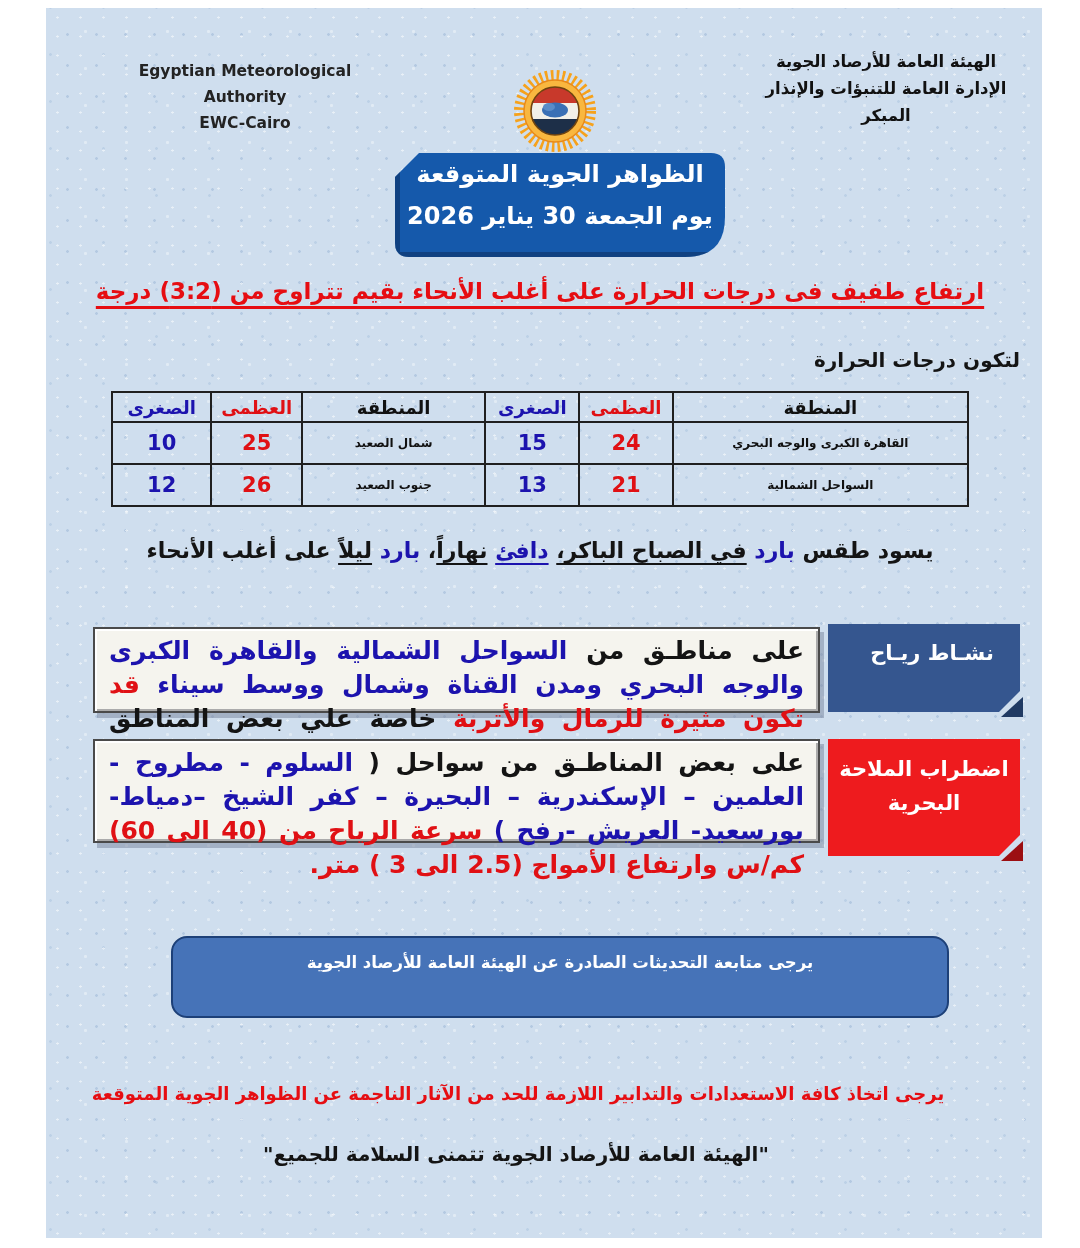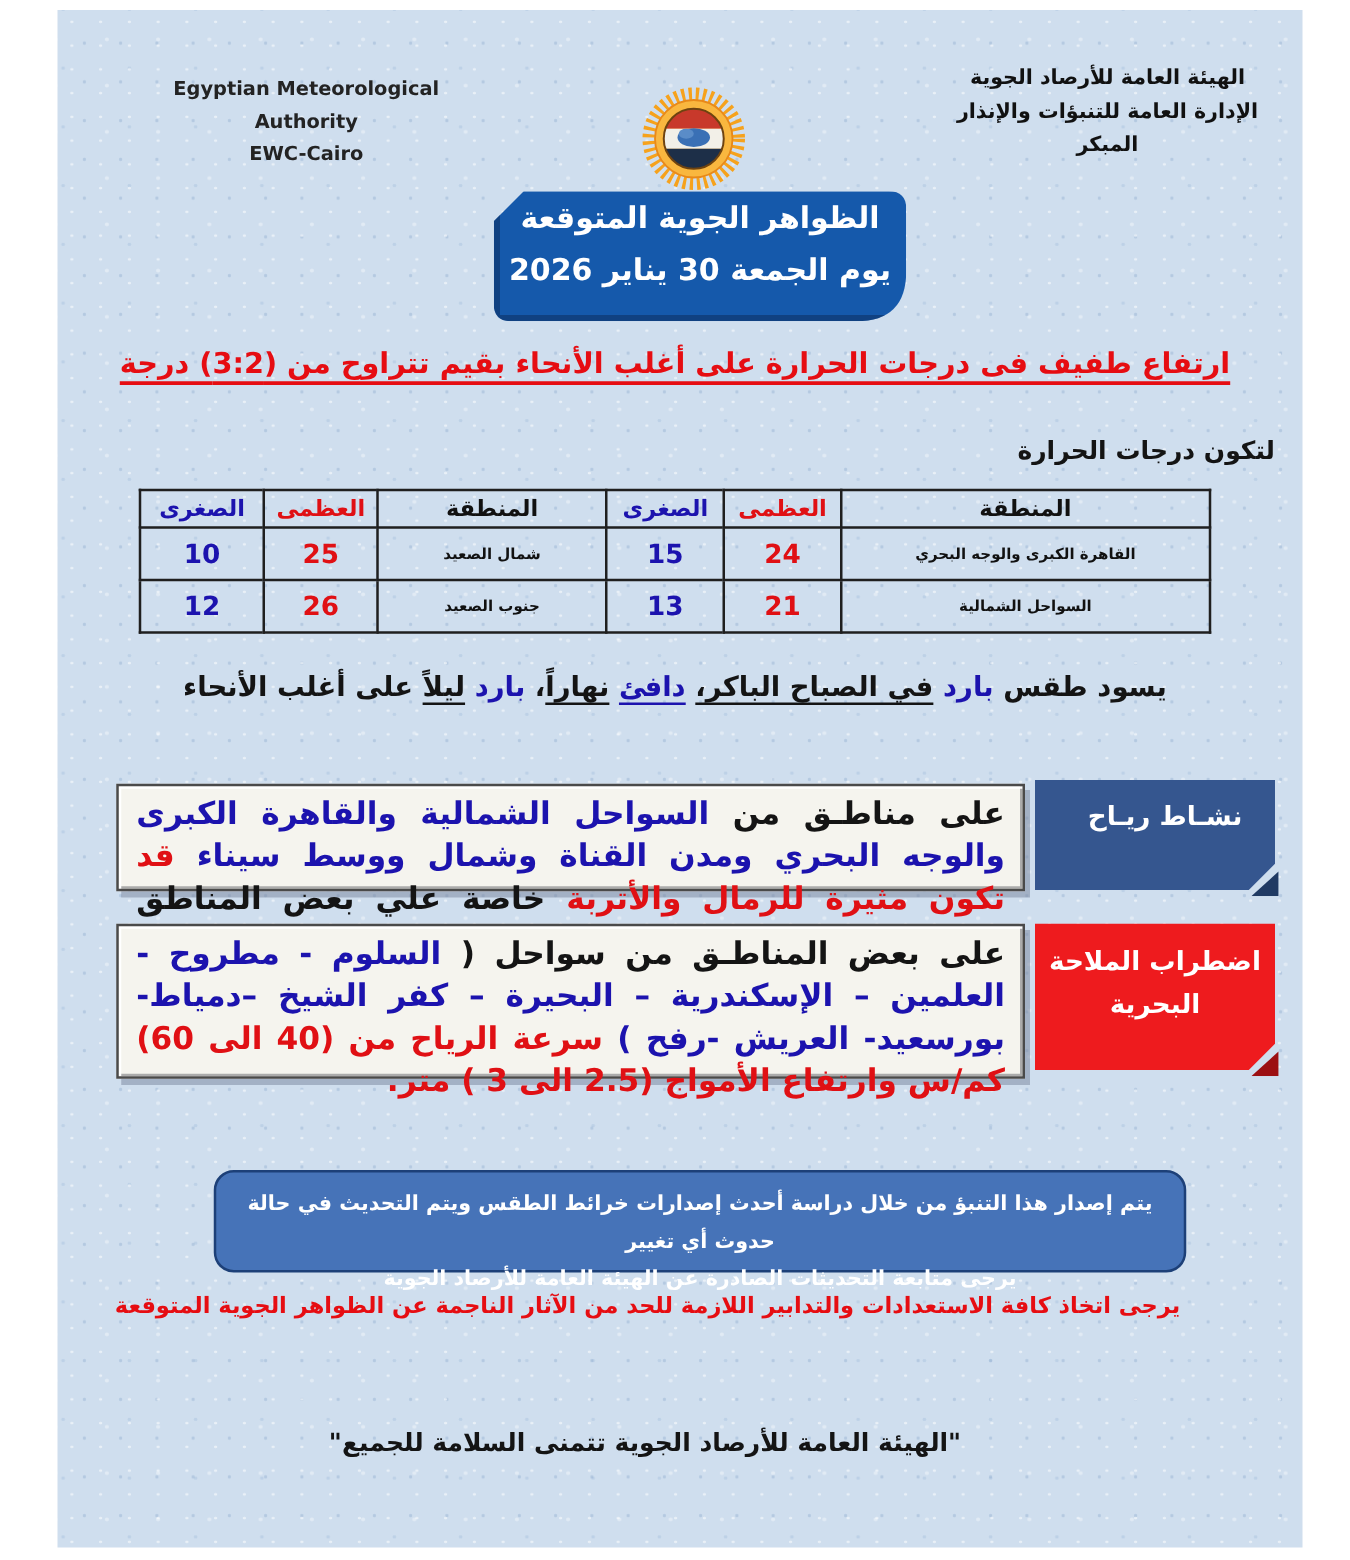--- a/index.html
+++ b/index.html
@@ -63,39 +63,39 @@
   .weather-line span { text-underline-offset:5px; text-decoration-thickness:2px; }
 
   .note-box {
     background:#f5f4ee; direction:rtl; color:#141414;
     border:2px solid #4a4a4a;
     box-shadow: 4px 5px 0 rgba(120,132,155,0.5), inset 2px 2px 0 #ffffff, inset -2px -2px 0 #ababab;
     font-size:25px; text-align:justify; padding:5px 14px;
   }
   .note-box span { text-align:justify; }
   .wind-box   { left:93px; top:627px; width:727px; height:86px;  line-height:34px; }
-  .marine-box { left:93px; top:739px; width:727px; height:124px; line-height:34px; }
+  .marine-box { left:93px; top:739px; width:727px; height:104px; line-height:34px; }
 
   .tag { color:#ffffff; direction:rtl; text-align:center; font-size:21px; }
   .tag-wind   { left:828px; top:624px; width:192px; height:88px;  background:#35568f; padding-top:13px; line-height:32px;padding-left:16px; }
   .tag-marine { left:828px; top:739px; width:192px; height:117px; background:#ee1b1e; padding-top:13px; line-height:34px; }
   .notch { position:absolute; right:-2px; bottom:-2px; width:25px; height:25px; background:#cfdeee;
            clip-path:polygon(100% 0, 100% 100%, 0 100%); }
   .flap  { position:absolute; right:-3px; bottom:-5px; width:22px; height:22px;
            clip-path:polygon(100% 2px, 0 100%, 100% 100%); }
   .flap-navy { background:#203a63; }
   .flap-red  { background:#9c0f12; }
 
   .disclaimer {
     left:171px; top:936px; width:778px; height:82px;
     background:#4673b8; border:2px solid #1d4078; border-radius:16px;
     color:#ffffff; direction:rtl; text-align:center;
     font-size:16.5px; line-height:30px; padding-top:10px;
   }
-  .advisory { left:78px; top:1034px; width:880px; direction:rtl; text-align:center;
+  .advisory { left:78px; top:1083px; width:880px; direction:rtl; text-align:center;
     color:#e60d12; font-size:18px; }
   .quote { left:156px; top:1142px; width:720px; direction:rtl; text-align:center;
     color:#141414; font-size:20px; }
 </style>
 </head>
 <body>
 
 <div class="stage">
   <div class="sheet"></div>
 
@@ -182,20 +182,19 @@
   </div>
 
   <div class="abs note-box marine-box b"><span>على بعض المناطـق من سواحل ( </span><span style="color: rgb(28, 19, 174);">السلوم - مطروح - العلمين – الإسكندرية – البحيرة – كفر الشيخ –دمياط-بورسعيد- العريش -رفح ) </span><span style="color: rgb(224, 16, 20);">سرعة الرياح من (40 الى 60) كم/س وارتفاع الأمواج (2.5 الى 3 ) متر.</span></div>
   <div class="abs tag tag-marine b">
     <span>اضطراب الملاحة البحرية</span>
     <span class="notch"></span>
     <span class="flap flap-red"></span>
   </div>
 
   <div class="abs disclaimer b">
-    <div>يتم إصدار هذا التنبؤ من خلال دراسة أحدث إصدارات خرائط الطقس ويتم التحديث في حالة حدوث أي تغيير</div>
     <div>يرجى متابعة التحديثات الصادرة عن الهيئة العامة للأرصاد الجوية</div>
   </div>
 
   <div class="abs advisory b">يرجى اتخاذ كافة الاستعدادات والتدابير اللازمة للحد من الآثار الناجمة عن الظواهر الجوية المتوقعة</div>
 
   <div class="abs quote b">"الهيئة العامة للأرصاد الجوية تتمنى السلامة للجميع"</div>
 </div>
 
 </body></html>

